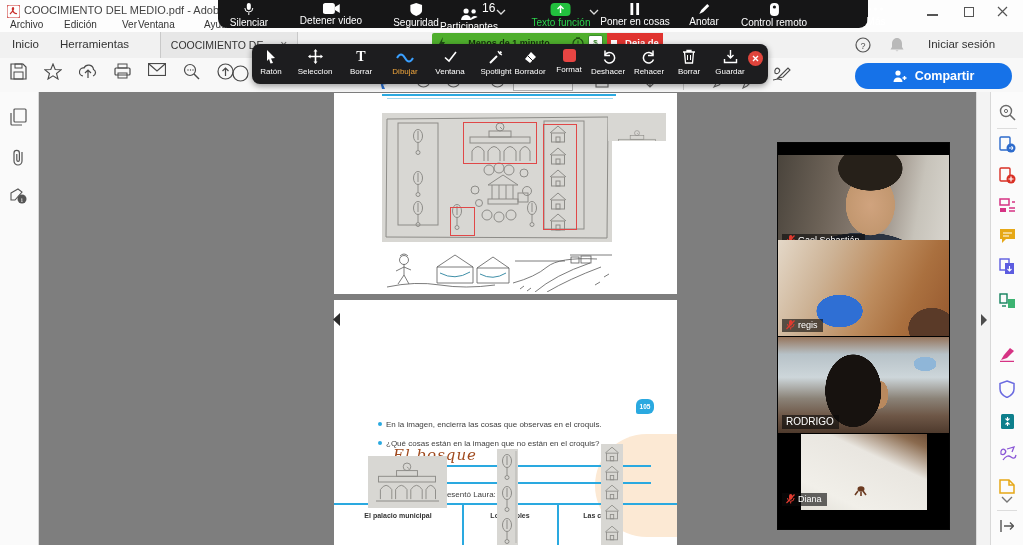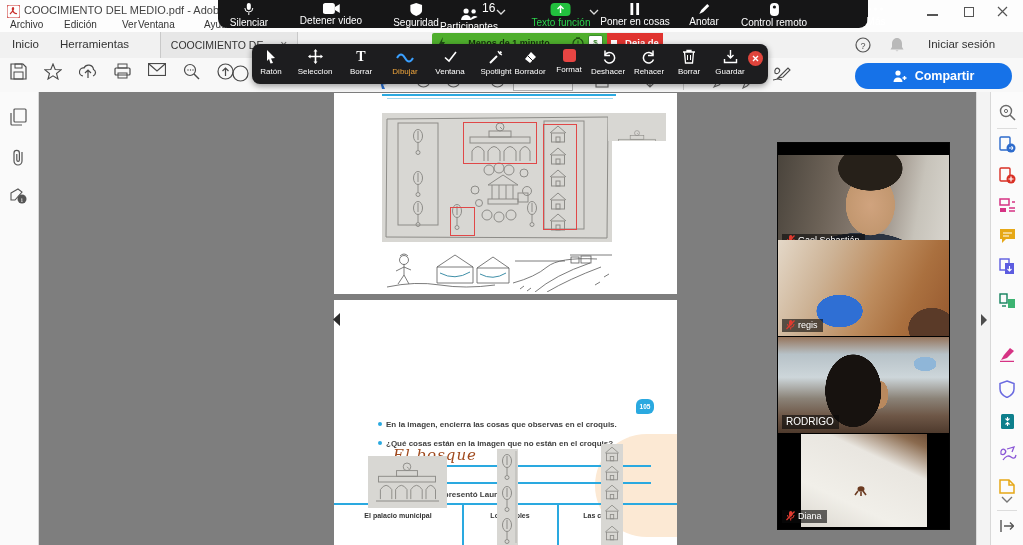--- a/index.html
+++ b/index.html
@@ -32,21 +32,21 @@
   
   #canvas{left:38px;top:92px;width:938px;height:453px;background:#7e7e7e}
   #navpane{left:0;top:92px;width:38px;height:453px;background:#fafafa;border-right:1px solid #d8d8d8}
   #scrollstrip{left:976px;top:92px;width:14px;height:453px;background:#f3f3f3;border-left:1px solid #dcdcdc}
   #sidebar{left:990px;top:92px;width:33px;height:453px;background:#fbfbfb;border-left:1px solid #d8d8d8}
   .sbi{position:absolute;left:8px;cursor:pointer}
   .page{position:absolute;left:296px;width:343px;background:#fff}
   .sk{position:absolute;background:#d8d7d3}
   .bl{position:absolute;height:2px;background:#2aa9e0}
   .blv{position:absolute;width:2px;background:#2aa9e0}
-  .bullet{position:absolute;font-size:8px;font-weight:bold;color:#404040;white-space:nowrap}
+  .bullet{position:absolute;font-size:8px;font-weight:normal;color:#404040;white-space:nowrap}
   .bullet::before{content:"";display:inline-block;width:4px;height:4px;border-radius:50%;background:#2aa9e0;margin-right:4px;vertical-align:1px}
   .th{position:absolute;font-size:7px;font-weight:bold;color:#333;transform:translateX(-50%);white-space:nowrap}
   .redbox{position:absolute;border:1.5px solid #e04848}
   
   #videopanel{left:777px;top:142px;width:173px;height:388px;background:#000;z-index:70;border:1px solid #050505;box-sizing:border-box}
   .vt{position:absolute;left:0;width:171px;height:96px;overflow:hidden;border-bottom:1px solid #000}
   .vl{position:absolute;left:4px;bottom:4px;display:flex;align-items:center;gap:3px;background:rgba(10,10,10,.62);color:#fff;font-size:9px;padding:1px 5px 2px 4px}
   #v-gael{top:12px;background:
     radial-gradient(ellipse 58px 40px at 54% 14%,#262019 0%,#262019 55%,rgba(0,0,0,0) 56%),
     radial-gradient(ellipse 42px 52px at 54% 52%,#d0a37e 0%,#c2976f 58%,rgba(0,0,0,0) 59%),
@@ -54,21 +54,21 @@
     linear-gradient(100deg,#4a443c 0%,#6b6156 28%,#8d8177 55%,#c7c3ba 80%,#d9d6cf 100%)}
   #v-regis{top:97px;background:
     radial-gradient(ellipse 27px 19px at 36% 74%,#2f6fd4 0%,#2f6fd4 85%,rgba(0,0,0,0) 86%),
     radial-gradient(ellipse 30px 26px at 90% 92%,#5a3a28 0%,#5a3a28 78%,rgba(0,0,0,0) 79%),
     linear-gradient(115deg,#e4d8c8 0%,#cdb396 28%,#bd8c5e 55%,#aa703f 75%,#96582e 100%)}
   #v-rodrigo{top:194px;background:
     radial-gradient(ellipse 34px 44px at 44% 56%,#17120f 0%,#17120f 82%,rgba(0,0,0,0) 83%),
     radial-gradient(ellipse 12px 18px at 59% 60%,#b9895e 0%,#b9895e 78%,rgba(0,0,0,0) 79%),
     radial-gradient(ellipse 14px 9px at 86% 28%,#8fb6d8 0%,#8fb6d8 80%,rgba(0,0,0,0) 81%),
     linear-gradient(180deg,#96755c 0%,#b7c2c8 18%,#cdd6da 42%,#8b8378 64%,#6e5747 82%,#4e3a2d 100%)}
-  #v-diana{top:291px;background:#000;height:93px}
+  #v-diana{top:291px;background:#000;height:76px}
   #diana-video{position:absolute;left:23px;top:0;width:126px;height:96px;background:
     linear-gradient(205deg,#6e4e37 0%,#8a6a4e 9%,#e9e6e0 30%,#f1efe9 68%,#d9d5cd 100%)}
   .share{left:855px;top:63px;width:157px;height:26px;background:#1672e8;border-radius:13px;display:flex;align-items:center;justify-content:center;gap:7px;color:#fff;font-size:12.5px;font-weight:bold;cursor:pointer}
 </style>
 </head>
 <body>
 
 <div id="app">
 
   <svg width="0" height="0" aria-hidden="true">

